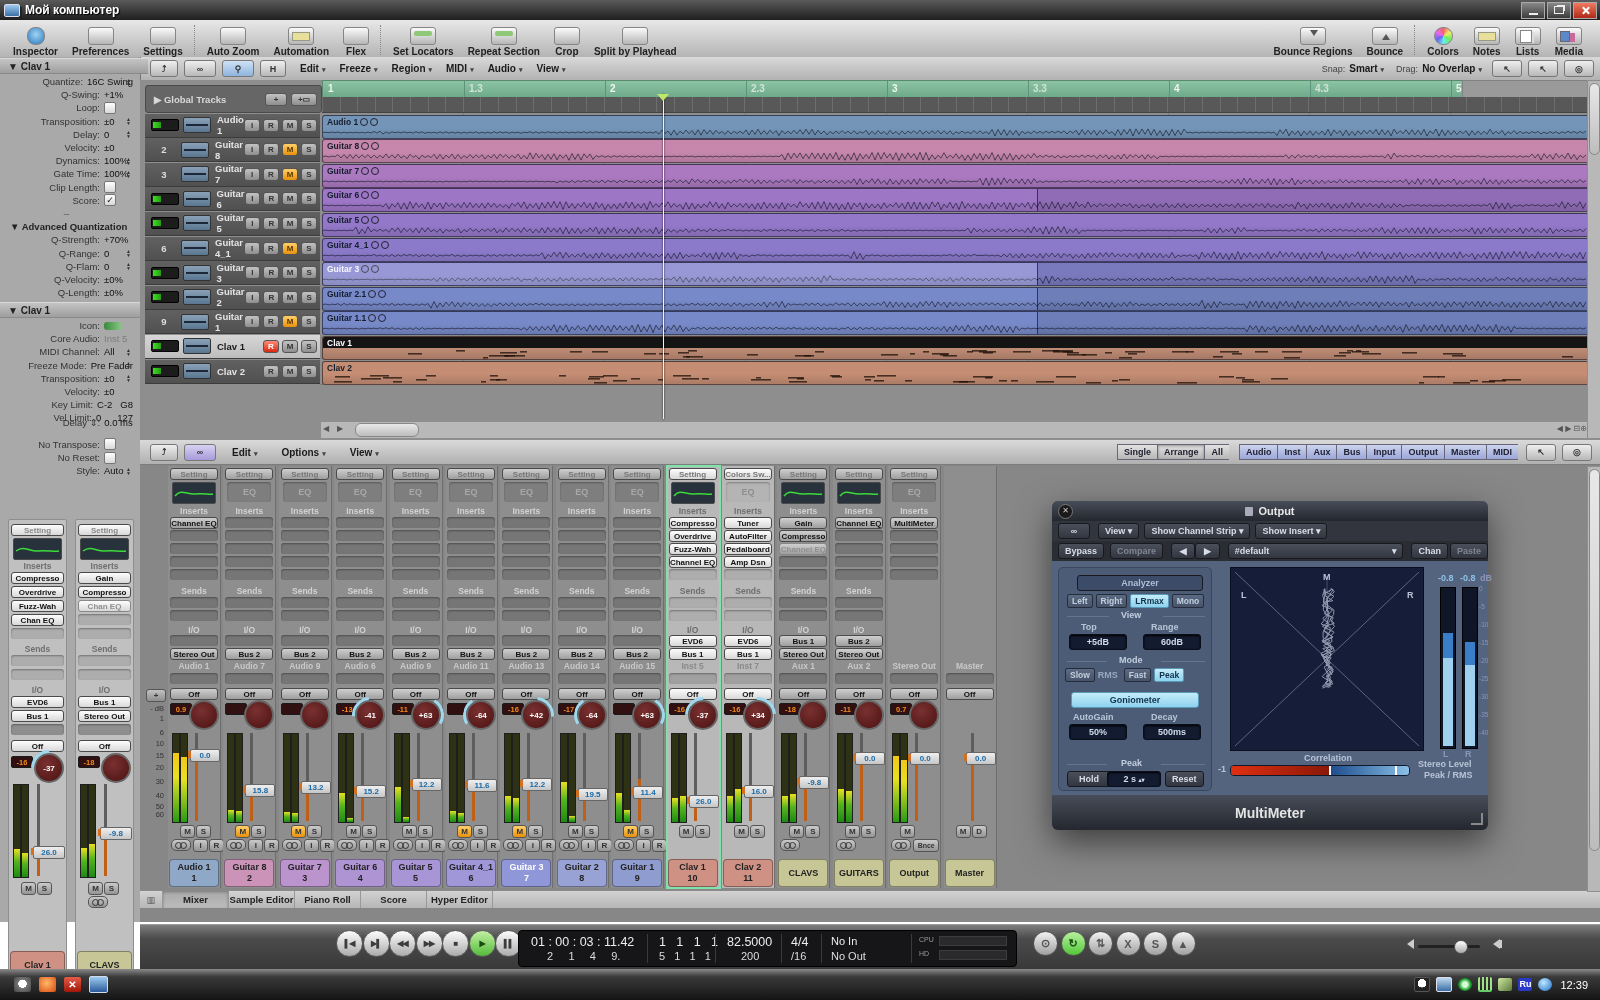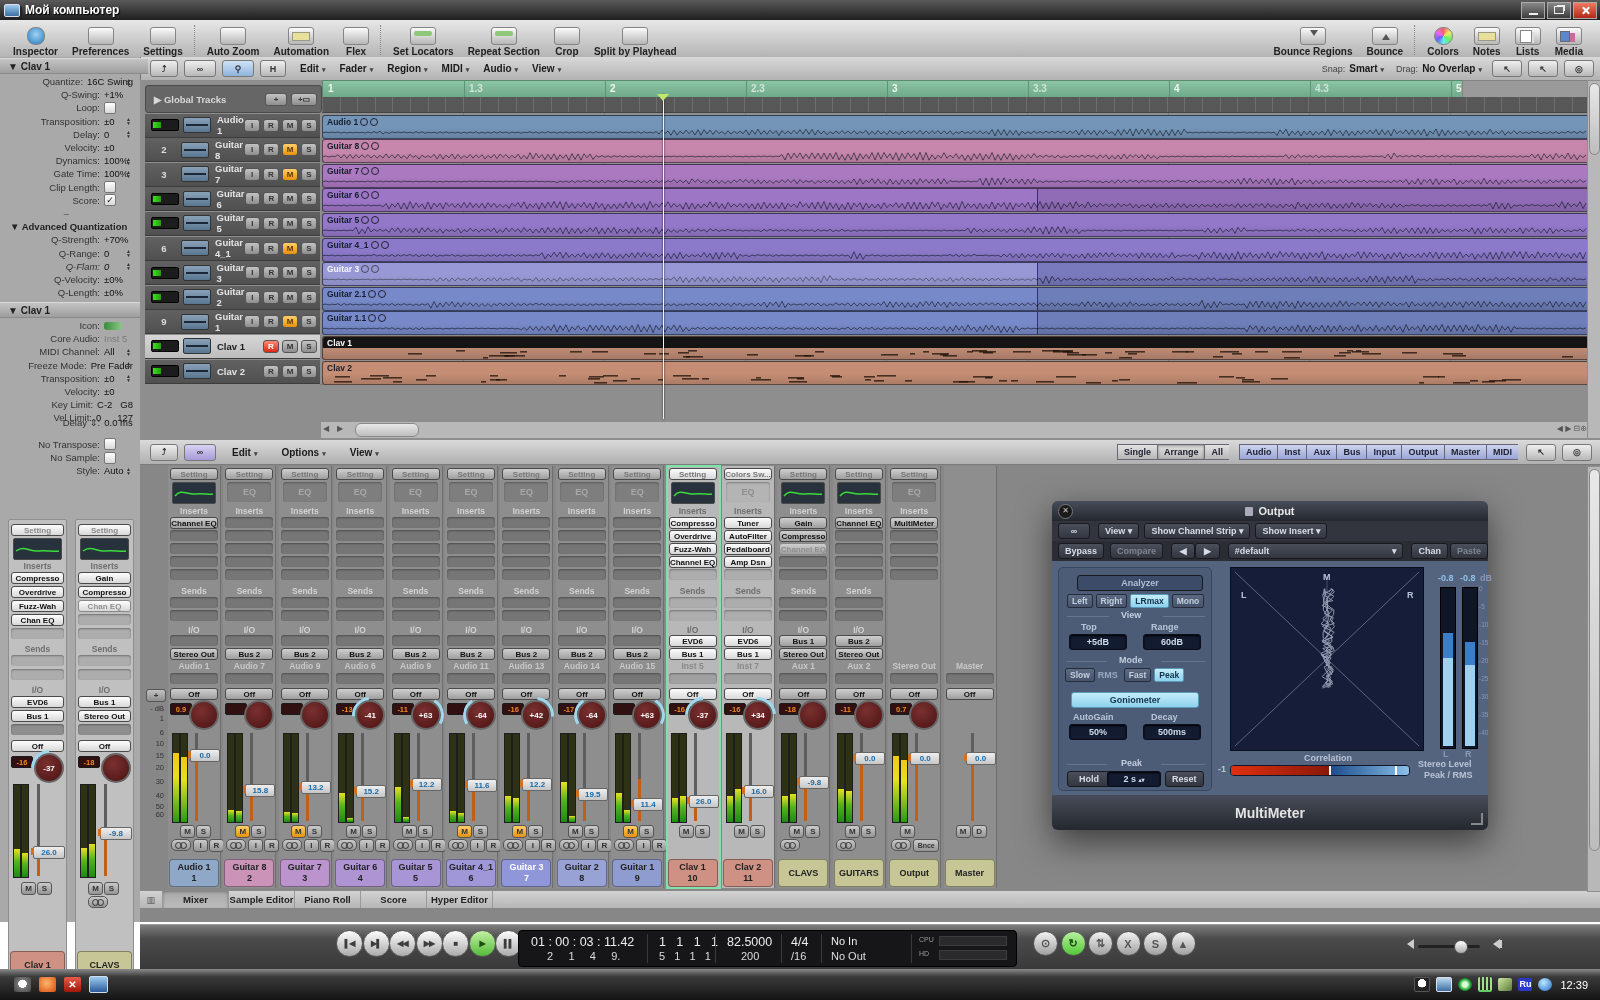--- a/index.html
+++ b/index.html
@@ -218,21 +218,21 @@
       <div style="width: 10px;"></div>
     </div>
 
   <div id="arrhead">
     <span class="hbtn" style="margin-left:10px;width:16px">⤴</span>
     <span class="hbtn" style="width:20px">∞</span>
     <span class="hbtn bluesel" style="width:20px">⚲</span>
     <span class="hbtn" style="width:14px">H</span>
     <span id="arrmenus" style="display:flex;margin-left:8px">
         <span class="menuitem"><span>Edit</span><span class="car">▾</span></span>
-        <span class="menuitem"><span>Fader</span><span class="car">▾</span></span>
+        <span class="menuitem"><span>Freeze</span><span class="car">▾</span></span>
         <span class="menuitem"><span>Region</span><span class="car">▾</span></span>
         <span class="menuitem"><span>MIDI</span><span class="car">▾</span></span>
         <span class="menuitem"><span>Audio</span><span class="car">▾</span></span>
         <span class="menuitem"><span>View</span><span class="car">▾</span></span>
       </span>
     <span style="flex:1"></span>
     <span style="color:#444;font-size:9px">Snap:</span>
     <span class="menuitem" style="margin:0 4px"><span>Smart</span><span class="car">▾</span></span>
     <span style="color:#444;font-size:9px;margin-left:8px">Drag:</span>
     <span class="menuitem" style="margin:0 10px 0 4px"><span>No Overlap</span><span class="car">▾</span></span>
@@ -314,21 +314,21 @@
         <div class="ival">+70%</div>
       </div>
       <div class="irow" style="top: 189.6px;">
         <div class="ilab">Q-Range:</div>
         <div class="ival">0</div>
         <div class="stepper istep">
           <span>▲</span>
           <span>▼</span>
         </div>
       </div>
-      <div class="irow" style="top: 202.8px; font-style: italic;">
+      <div class="irow" style="top: 202.8px;">
         <div class="ilab">Q-Flam:</div>
         <div class="ival">0</div>
         <div class="stepper istep">
           <span>▲</span>
           <span>▼</span>
         </div>
       </div>
       <div class="irow" style="top: 216px;">
         <div class="ilab">Q-Velocity:</div>
         <div class="ival">±0%</div>
@@ -384,21 +384,21 @@
       </div>
       <div class="irow" style="top: 359px; justify-content: center;">
         <div class="ilab">Delay ⇕:</div>
         <div class="ival">0.0 ms</div>
       </div>
       <div class="irow" style="top: 380.8px;">
         <div class="ilab">No Transpose:</div>
         <div class="chk"></div>
       </div>
       <div class="irow" style="top: 394px;">
-        <div class="ilab">No Sample:</div>
+        <div class="ilab">No Reset:</div>
         <div class="chk"></div>
       </div>
       <div class="irow" style="top: 407.2px;">
         <div class="ilab">Style:</div>
         <div class="ival">Auto</div>
         <div class="stepper istep">
           <span>▲</span>
           <span>▼</span>
         </div>
       </div>
@@ -1238,21 +1238,21 @@
         <div class="peakbox" style="left: 2px; top: 237px;"></div>
         <div class="knob" style="right: 1px; top: 234px;">+63<div class="arc" style="transform: rotate(75.6deg);"></div></div>
         <div class="mtr" style="left: 4px; top: 267px; height: 88px;">
           <div class="fill" style="height: 33%;"></div>
         </div>
         <div class="mtr" style="left: 12px; top: 267px; height: 88px;">
           <div class="fill" style="height: 14%;"></div>
         </div>
         <div class="fadtrack" style="left: 27px; top: 267px; height: 88px;"></div>
         <div class="fadfill" style="left: 27px; top: 313.02px; height: 41.98px;"></div>
-        <div class="fadval" style="left: 22px; top: 332px; width: 28px;">11.4</div>
+        <div class="fadval" style="left: 22px; top: 320px; width: 28px;">11.4</div>
         <div class="stbtn on-m" style="left: 12px; top: 359px;">M</div>
         <div class="stbtn" style="left: 28px; top: 359px;">S</div>
         <div class="stereoic" style="left: 3px; top: 373px;">
           <i></i>
           <i></i>
         </div>
         <div class="stbtn" style="left: 25px; top: 373px;">I</div>
         <div class="stbtn" style="left: 41px; top: 373px;">R</div>
         <div class="plate" style="background: rgb(143, 156, 208);">
           <div>Guitar 1</div>

